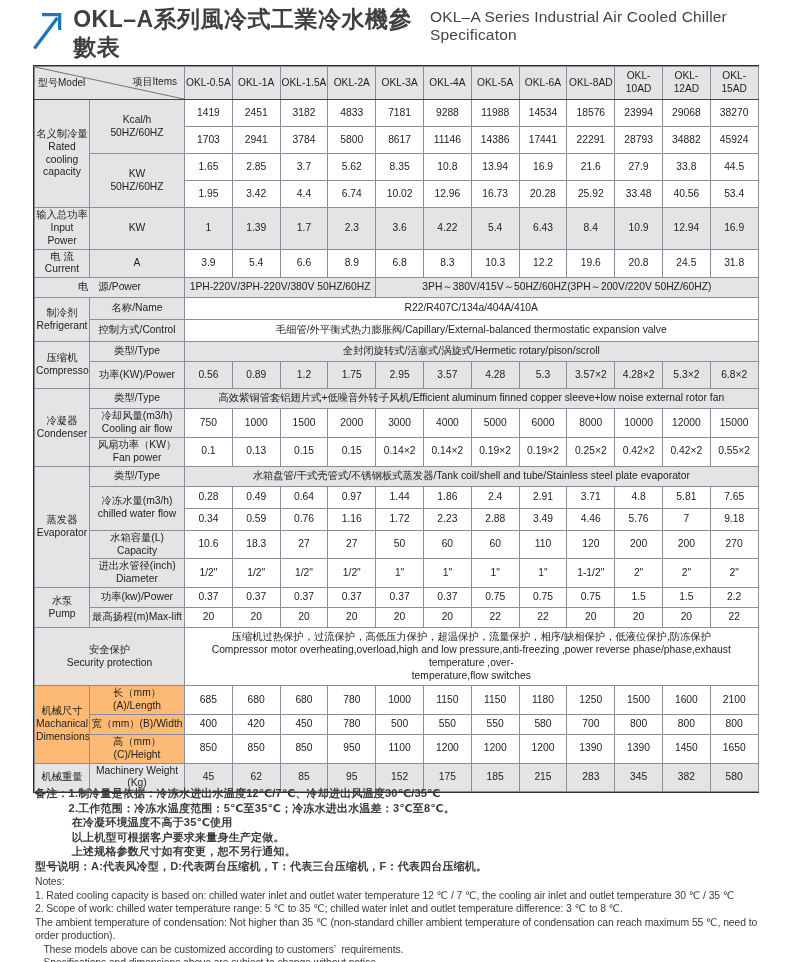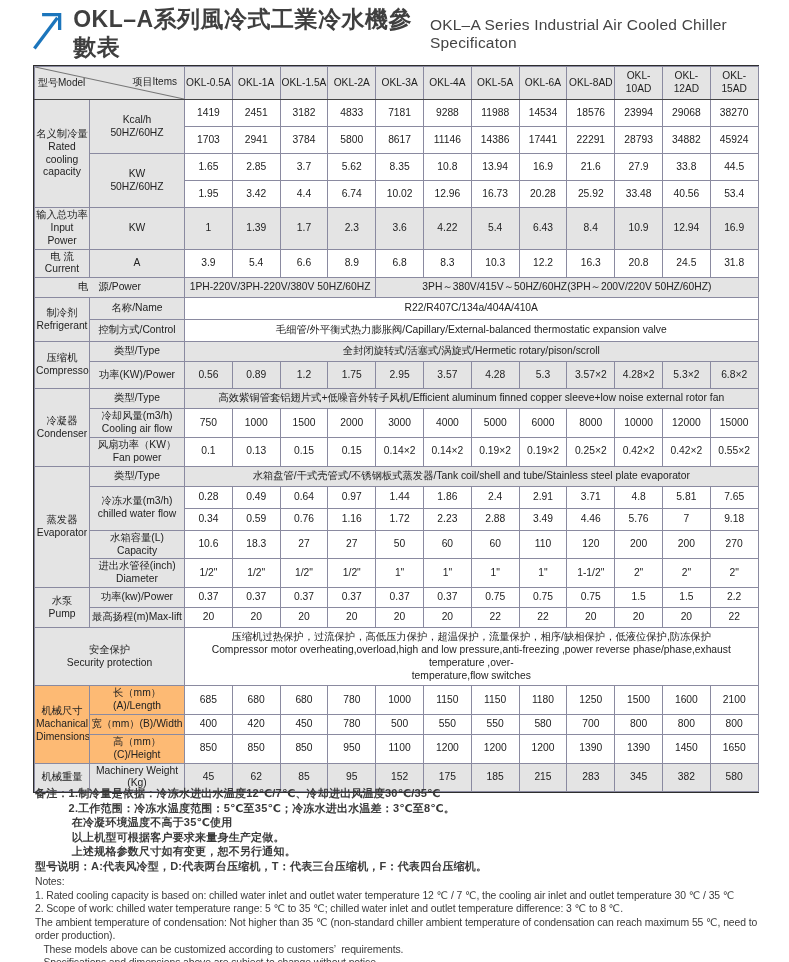--- a/index.html
+++ b/index.html
@@ -6,21 +6,21 @@
   body{
     width:789px;height:962px;background:#ffffff;position:relative;
     font-family:"Liberation Sans","DejaVu Sans",sans-serif;color:#333;
     -webkit-font-smoothing:antialiased;
   }
   
   .page-header{position:absolute;left:30px;top:6px;display:flex;align-items:flex-start;}
   .logo{width:38px;height:46px;margin-right:8px;margin-top:2px;}
   .titles{display:flex;flex-direction:row;}
   .title-zh{font-size:23px;font-weight:600;color:#3f3f3f;letter-spacing:0.5px;line-height:1.2;}
-  .title-en{font-size:15.5px;font-weight:500;color:#444;letter-spacing:0.2px;margin-top:10px;}
+  .title-en{font-size:15.5px;font-weight:500;color:#444;letter-spacing:0.2px;margin-top:2px;}
   
   .table-wrap{position:absolute;left:33px;top:65px;width:724px;border:1.5px solid #2e2e2e;}
   .table-title{height:28px;background:#29abe2;color:#fff;font-size:15px;font-weight:600;
     display:flex;align-items:center;justify-content:center;letter-spacing:1px;}
   table.spec{border-collapse:collapse;table-layout:fixed;width:100%;}
   table.spec th,table.spec td{
     border:1px solid #8a8aa0;font-weight:normal;text-align:center;vertical-align:middle;
     font-size:10.3px;color:#222;padding:1px 1px;white-space:pre-line;line-height:1.25;
     overflow:hidden;
   }
@@ -179,21 +179,21 @@
 Current</td>
           <td class="item">A</td>
           <td class="val">3.9</td>
           <td class="val">5.4</td>
           <td class="val">6.6</td>
           <td class="val">8.9</td>
           <td class="val">6.8</td>
           <td class="val">8.3</td>
           <td class="val">10.3</td>
           <td class="val">12.2</td>
-          <td class="val">16.3</td>
+          <td class="val">19.6</td>
           <td class="val">20.8</td>
           <td class="val">24.5</td>
           <td class="val">31.8</td>
         </tr>
         <tr class="gray sec" style="height: 20px;">
           <td colspan="2" class="lbl">电　源/Power</td>
           <td colspan="4" class="txt">1PH-220V/3PH-220V/380V 50HZ/60HZ</td>
           <td colspan="8" class="txt">3PH～380V/415V～50HZ/60HZ(3PH～200V/220V  50HZ/60HZ)</td>
         </tr>
         <tr class="sec" style="height: 22px;">

